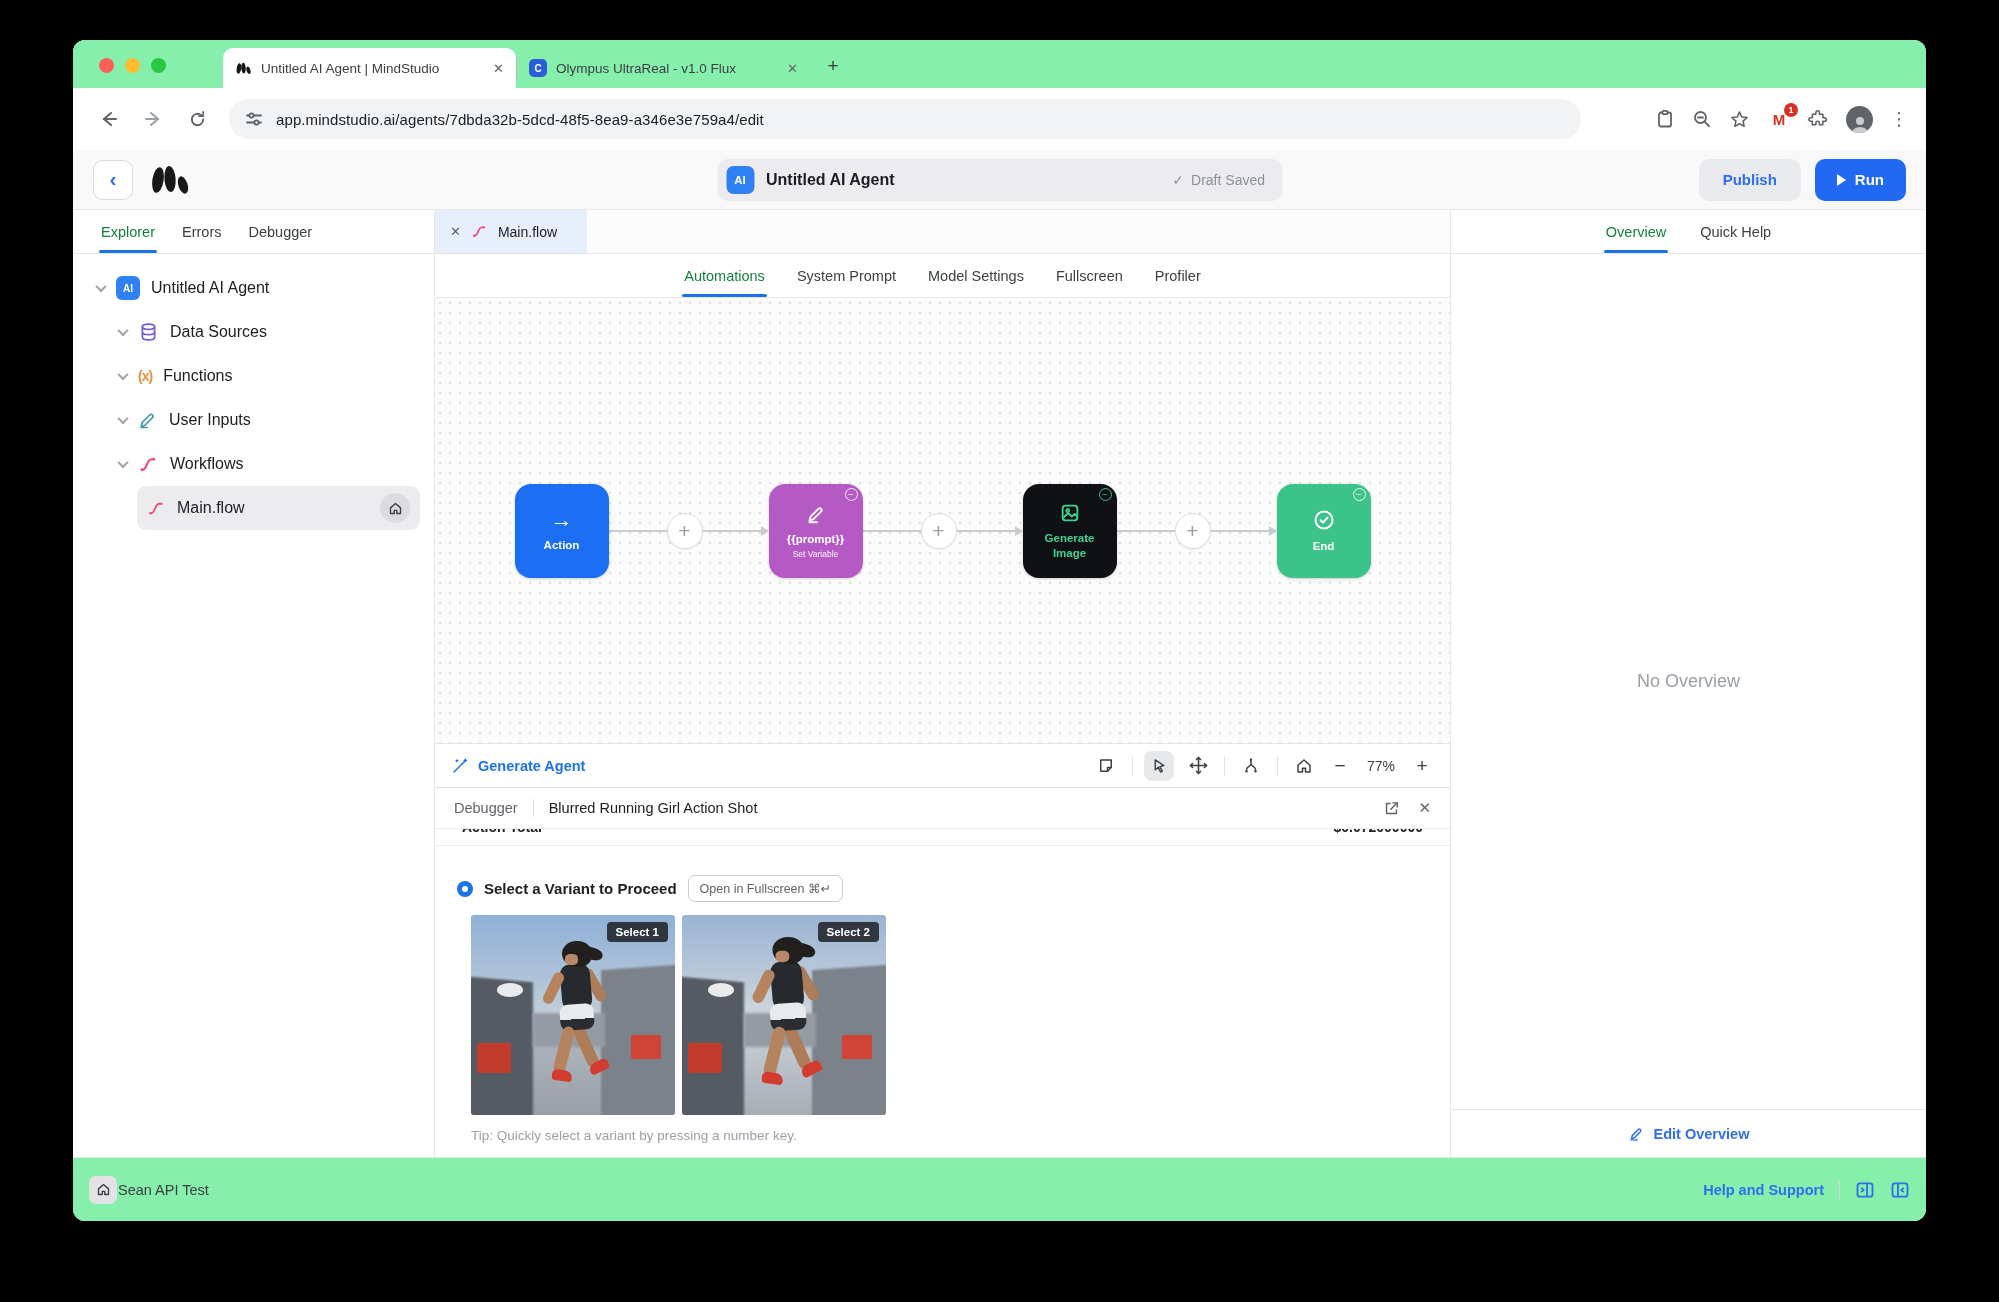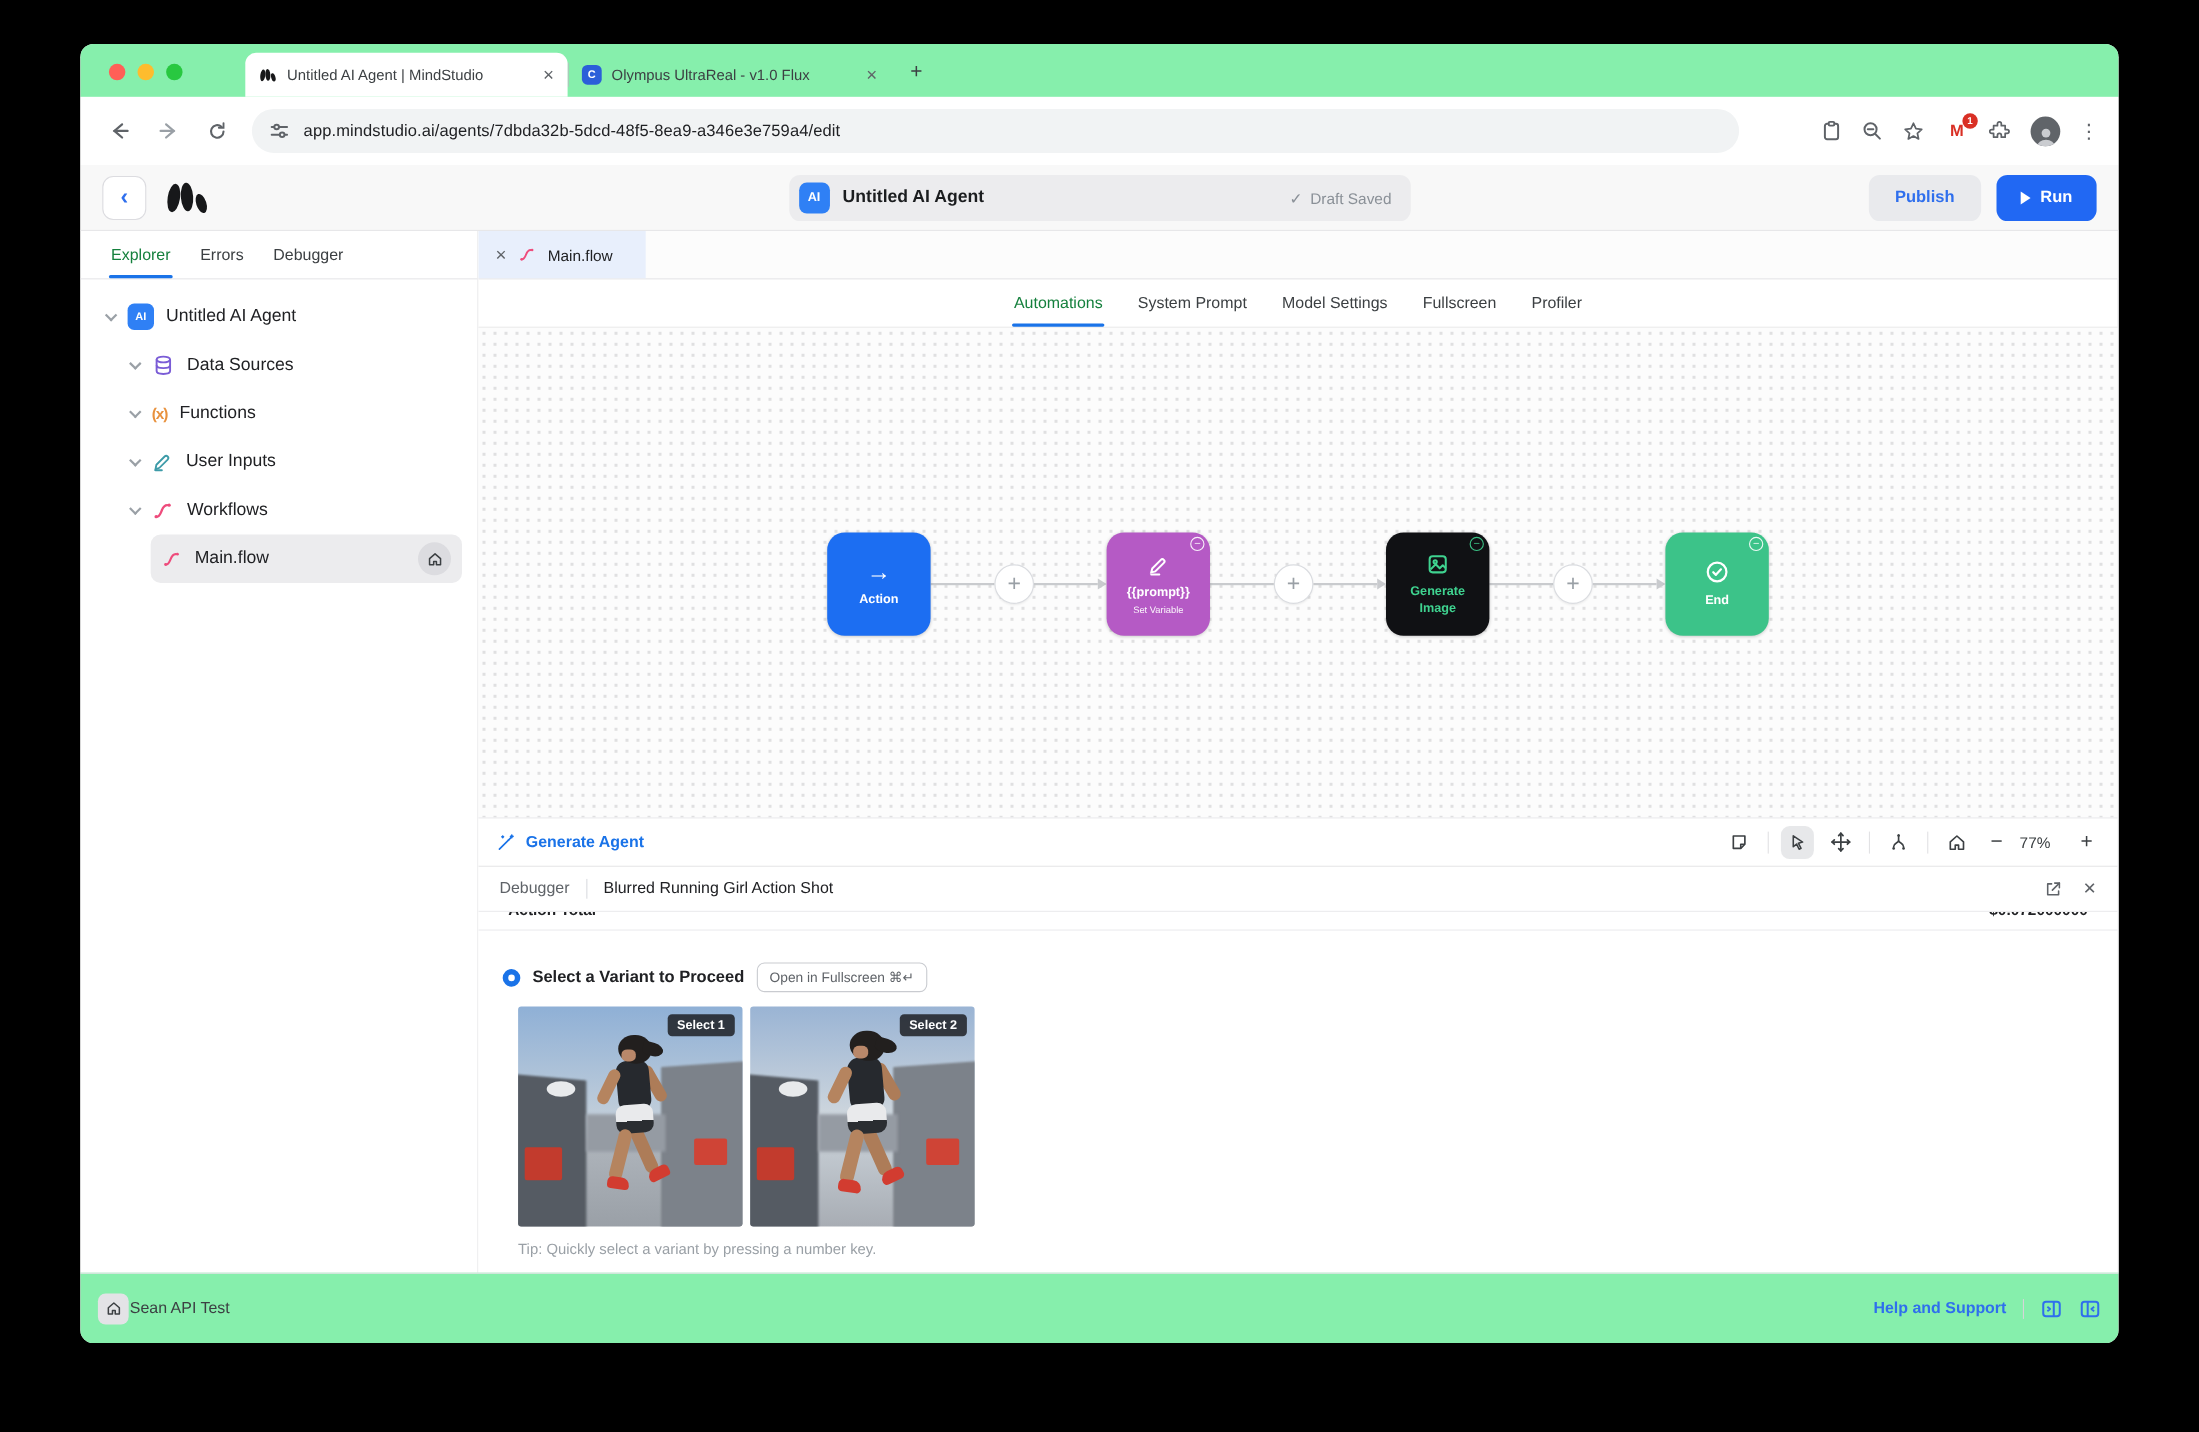--- a/index.html
+++ b/index.html
@@ -85,21 +85,21 @@
   .cline{width:58px;height:2px;background:#c9cbce;}
   .plusbtn{width:36px;height:36px;border-radius:50%;background:#fff;border:1px solid #dadce0;color:#9aa0a6;font-size:21px;display:flex;align-items:center;justify-content:center;box-shadow:0 1px 2px rgba(0,0,0,.07);}
   .carrow{width:0;height:0;border-left:8px solid #c9cbce;border-top:5px solid transparent;border-bottom:5px solid transparent;}
 
   .canvastoolbar{height:44px;border-top:1px solid #e6e6e8;display:flex;align-items:center;padding:0 16px;flex:0 0 auto;background:#fff;}
   .genagent{display:flex;align-items:center;gap:9px;color:#1a73e8;font-size:14.5px;font-weight:bold;}
   .cticons{margin-left:auto;display:flex;align-items:center;gap:9px;color:#3c4043;}
   .cticon{width:30px;height:30px;border-radius:8px;display:flex;align-items:center;justify-content:center;}
   .cticon.active{background:#e7e8ea;}
   .ctsep{width:1px;height:20px;background:#e2e2e4;margin:0 2px;}
-  .zoomtext{font-size:14px;color:#3c4043;min-width:40px;}
+  .zoomtext{font-size:14px;color:#3c4043;min-width:40px;text-align:center;}
   .zbtn{font-size:19px;color:#3c4043;width:24px;text-align:center;}
 
   
   .debugpanel{flex:0 0 auto;display:flex;flex-direction:column;border-top:1px solid #e6e6e8;background:#fff;}
   .debughdr{height:40px;display:flex;align-items:center;gap:15px;padding:0 19px;font-size:14.5px;flex:0 0 auto;}
   .dbglabel{color:#5f6368;}
   .dbgsep{width:1px;height:18px;background:#dadce0;}
   .dbgrun{color:#202124;font-weight:500;}
   .dbgicons{margin-left:auto;display:flex;gap:18px;color:#5f6368;align-items:center;}
   .dclose{font-size:15px;}
@@ -557,20 +557,36 @@
                   <i class="r-hairtail"></i>
                   <i class="r-face"></i>
                 </span>
               <span class="vbadge">Select 2</span>
             </div>
           </div>
           <div class="tiprow">Tip: Quickly select a variant by pressing a number key.</div>
         </div>
       </main>
 
+      <aside class="rightcol">
+        <div class="paneltabs centered">
+          <span class="ptab active">Overview</span>
+          <span class="ptab">Quick Help</span>
+        </div>
+        <div class="rbody">No Overview</div>
+        <div class="rfooter">
+          <span>
+            <svg width="17" height="17" viewBox="0 0 24 24" fill="none" stroke="#2f6fed" stroke-width="2" stroke-linecap="round">
+                <path d="M6 15 l8.5-8.5 a2.1 2.1 0 0 1 3 3 L9 18 l-4 1 z"></path>
+                <path d="M4 21 h9"></path>
+              </svg>
+          </span>
+          <span>Edit Overview</span>
+        </div>
+      </aside>
     </div>
 
     <div class="statusbar">
       <span class="homechip">
         <svg width="15" height="15" viewBox="0 0 24 24" fill="none" stroke="#3c4043" stroke-width="2.2" stroke-linejoin="round">
             <path d="M4 11 L12 4 L20 11 V20 H14 v-5 h-4 v5 H4 z"></path>
           </svg>
       </span>
       <span class="wsname">Sean API Test</span>
       <span class="sbright">

